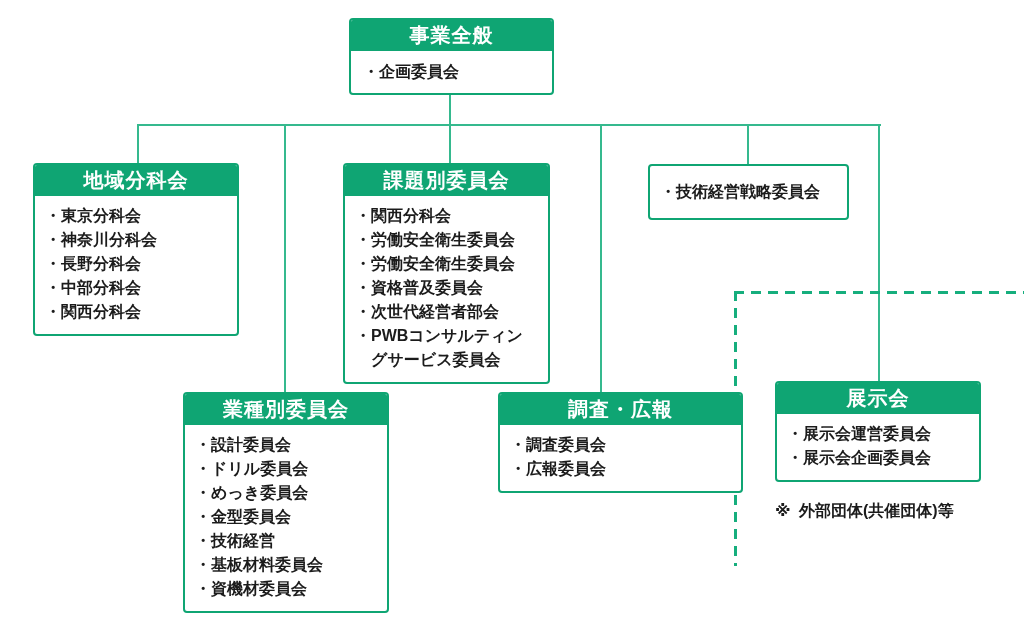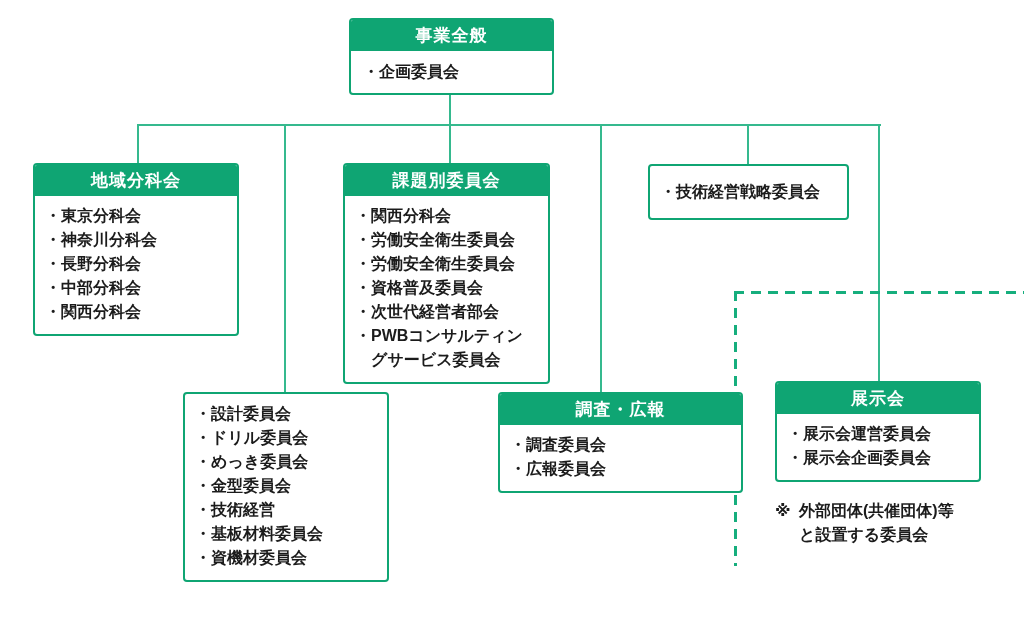--- a/index.html
+++ b/index.html
@@ -30,21 +30,21 @@
     box-sizing: border-box;
     background: #ffffff;
     border: 2px solid #0fa573;
     border-radius: 4px;
     overflow: hidden;
   }
   .box-header {
     background: #0fa573;
     color: #ffffff;
     font-weight: bold;
-    font-size: 17px;
+    font-size: 20px;
     line-height: 21px;
     text-align: center;
     padding: 5px 2px;
     letter-spacing: 1px;
     white-space: nowrap;
   }
   .box-body {
     padding: 8px 10px 10px 10px;
     color: #1b1b1b;
   }
@@ -157,20 +157,21 @@
   <div class="box" style="left:648px; top:164px; width:201px">
     <div class="box-body pad-tall">
       <div class="item">
           <span class="bullet">・</span>
           <span class="item-text">技術経営戦略委員会</span>
         </div>
     </div>
   </div>
 
   <div class="box" style="left:183px; top:392px; width:206px">
+    <div class="box-header">業種別委員会</div>
     <div class="box-body">
       <div class="item">
           <span class="bullet">・</span>
           <span class="item-text">設計委員会</span>
         </div>
       <div class="item">
           <span class="bullet">・</span>
           <span class="item-text">ドリル委員会</span>
         </div>
       <div class="item">
@@ -221,17 +222,16 @@
           <span class="bullet">・</span>
           <span class="item-text">展示会企画委員会</span>
         </div>
     </div>
   </div>
 
   <div class="note" style="left:775px; top:499px">
     <span class="note-marker">※</span>
     <span class="note-lines">
       <span style="display:block">外部団体(共催団体)等</span>
-      <span style="display:block">と設置する委員会</span>
     </span>
   </div>
 
 </div>
 
 </body></html>

